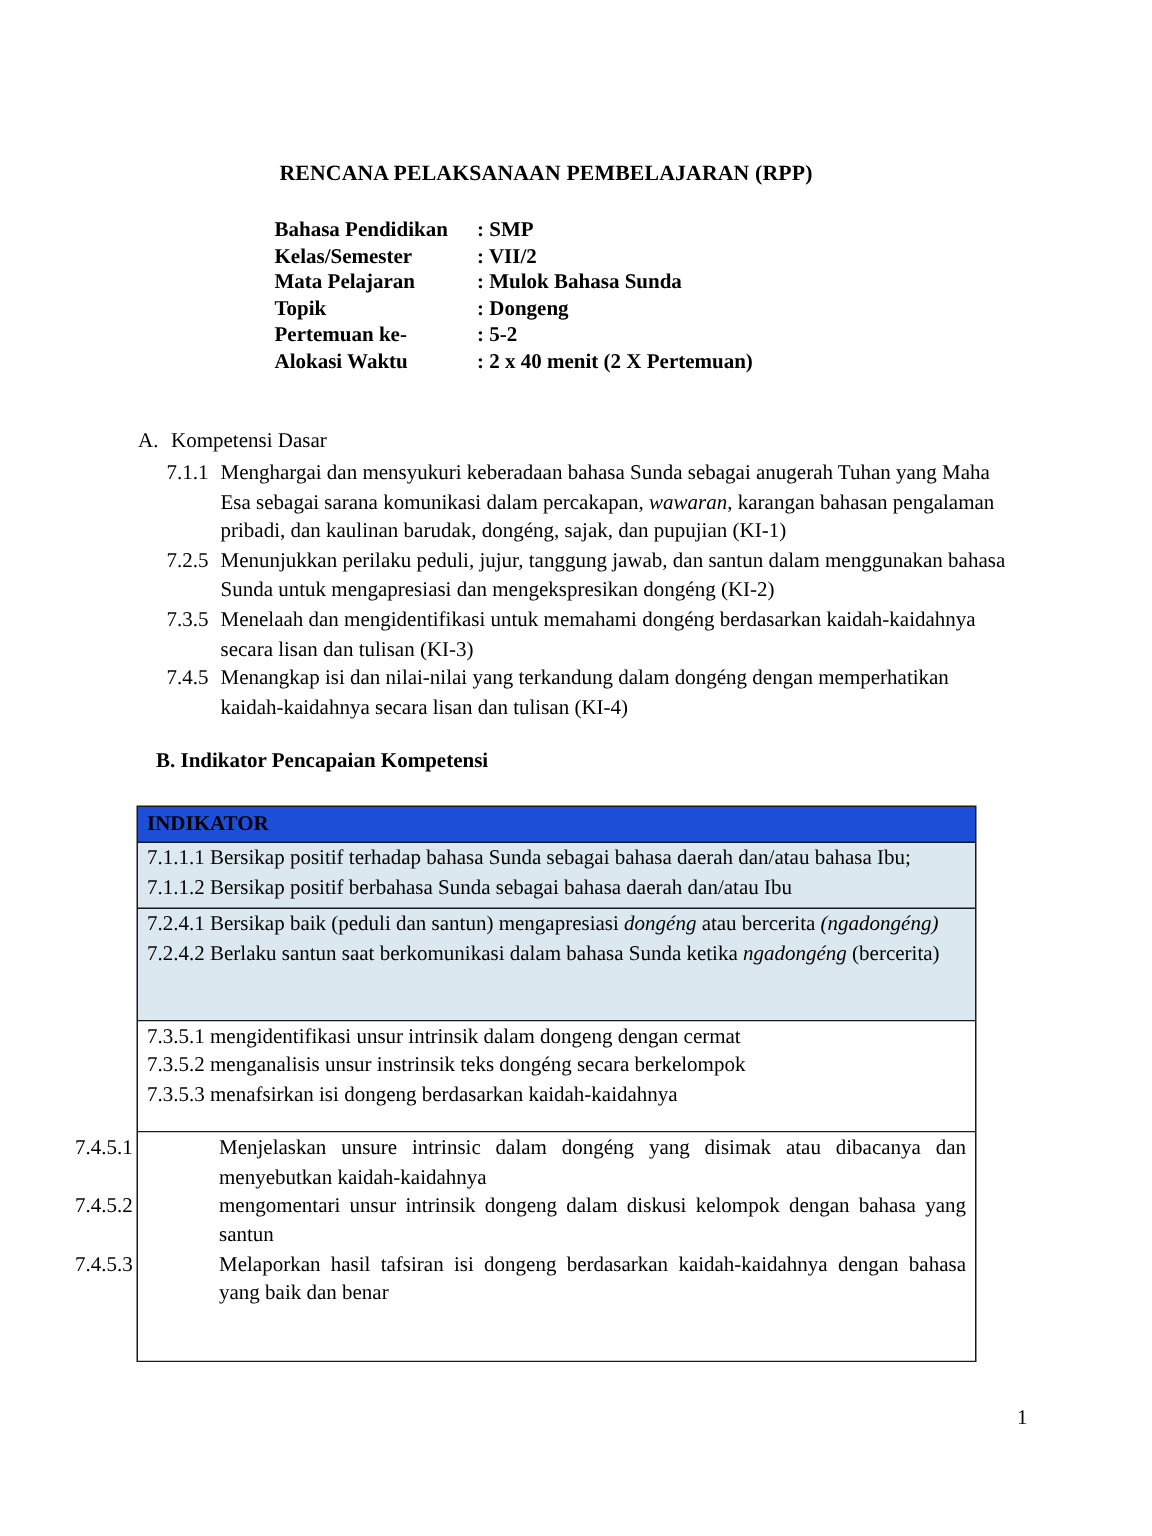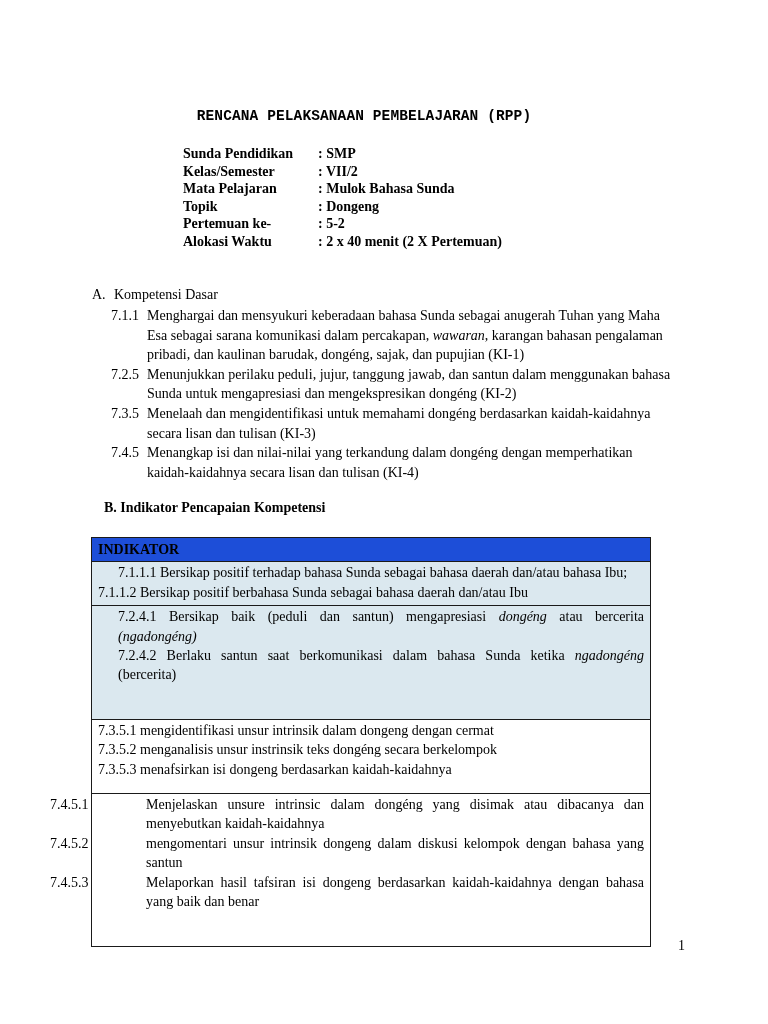--- a/index.html
+++ b/index.html
@@ -25,21 +25,20 @@
   
   .doc-title {
     position: absolute;
     top: 108px;
     left: 0;
     width: 728px;
     text-align: center;
     font-weight: bold;
     font-size: 14.5px;
     letter-spacing: .1px;
-    font-family: Liberation Mono, monospace;
   }
 
   
   .ident {
     position: absolute;
     top: 145px;
     left: 183px;
     font-weight: bold;
     font-size: 14px;
     line-height: 17.5px;
@@ -124,21 +123,20 @@
   }
   .row.blue {
     background: #dbe8ef;
   }
   .row.white {
     background: #ffffff;
   }
   .just {
     text-align: justify;
     text-justify: inter-word;
-    margin-left: 20px;
   }
   .line {
     text-align: left;
   }
   .hang-row {
     padding-left: 48px;
     text-indent: -48px;
     text-align: justify;
     text-justify: inter-word;
   }
@@ -168,21 +166,21 @@
 </style>
 </head>
 <body>
 
 <div class="page">
 
   <div class="doc-title">RENCANA PELAKSANAAN PEMBELAJARAN (RPP)</div>
 
   <div class="ident">
     <div class="ident-row">
-      <span class="ident-label">Sunda Pendidikan</span>
+      <span class="ident-label">Bahasa Pendidikan</span>
       <span class="ident-value"><span>:</span> <span>SMP</span></span>
     </div>
     <div class="ident-row">
       <span class="ident-label">Kelas/Semester</span>
       <span class="ident-value"><span>:</span> <span>VII/2</span></span>
     </div>
     <div class="ident-row">
       <span class="ident-label">Mata Pelajaran</span>
       <span class="ident-value"><span>:</span> <span>Mulok Bahasa Sunda</span></span>
     </div>

